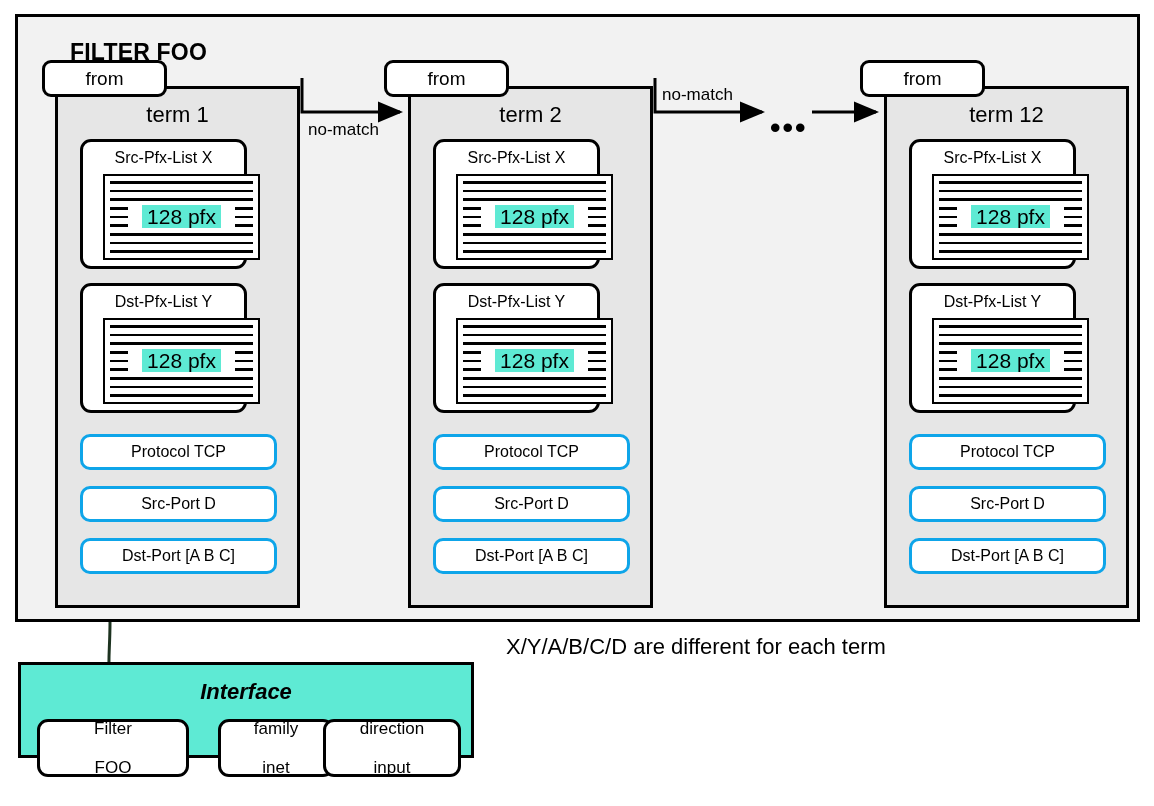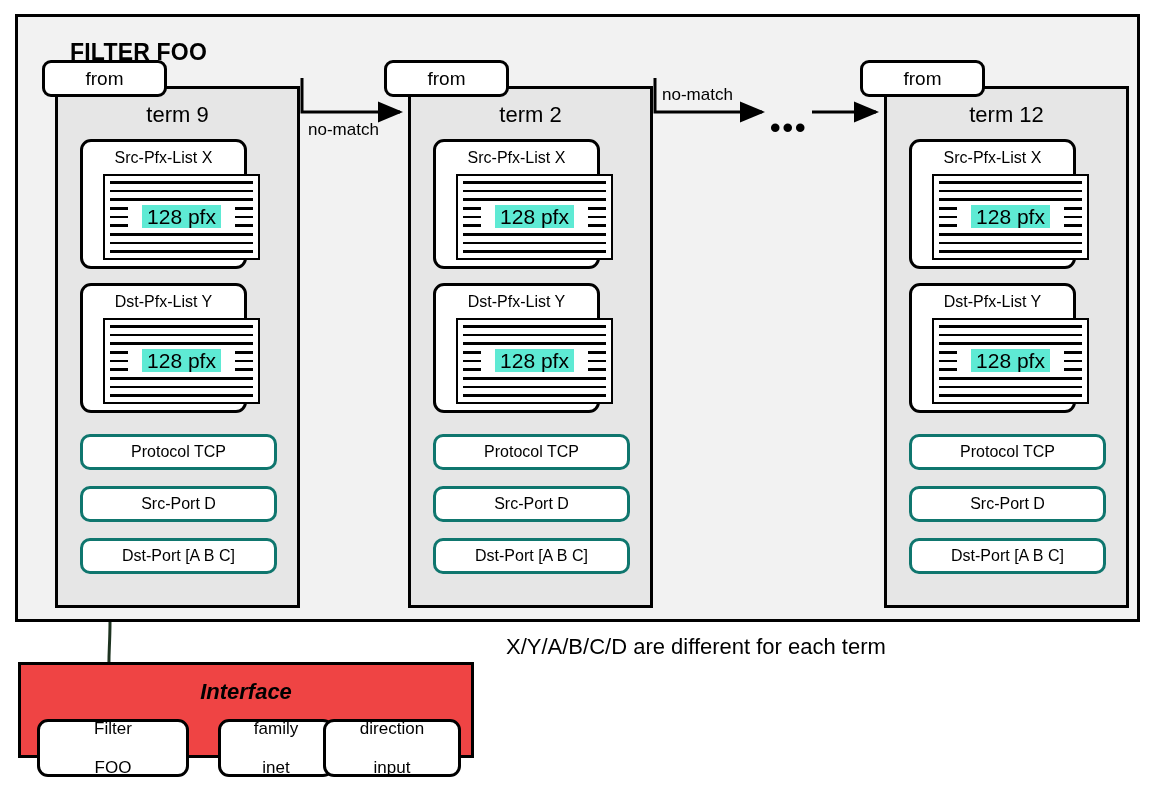--- a/index.html
+++ b/index.html
@@ -130,21 +130,21 @@
     padding:0 5px;
   }
 
   
   .pill{
     position:absolute;
     left:22px;
     width:197px;
     height:36px;
     background:#ffffff;
-    border:3px solid #0f766e;
+    border:3px solid #0ea5e9;
     border-radius:10px;
     box-sizing:border-box;
     display:flex;align-items:center;justify-content:center;
     font-size:16px;
     color:#000;
     white-space:nowrap;
   }
   .pill.p1{ top:345px; }
   .pill.p2{ top:397px; }
   .pill.p3{ top:449px; }
@@ -180,21 +180,21 @@
     font-size:22px;
     color:#000;
     white-space:nowrap;
   }
 
   
   .iface-box{
     position:absolute;
     left:18px; top:662px;
     width:456px; height:96px;
-    background:#ef4444;
+    background:#5eead4;
     border:3px solid #000;
     box-sizing:border-box;
   }
   .iface-title{
     position:absolute;
     left:0;right:0;top:14px;
     text-align:center;
     font-size:22px;
     font-style:italic;
     font-weight:bold;
@@ -226,21 +226,21 @@
 </head>
 <body>
 
 <div id="canvas">
 
   <div class="filter-box">
     <div class="filter-title">FILTER FOO</div>
   </div>
 
   <div class="term" style="left:55px;">
-    <div class="term-title">term 9</div>
+    <div class="term-title">term 1</div>
 
     <div class="pfx-card src">
       <div class="pfx-label">Src-Pfx-List X</div>
       <div class="pfx-inner">
         <div class="pfx-lines">
           <div class="ln"></div>
             <div class="ln"></div>
             <div class="ln"></div>
           <div class="ln-split">
               <i></i>

